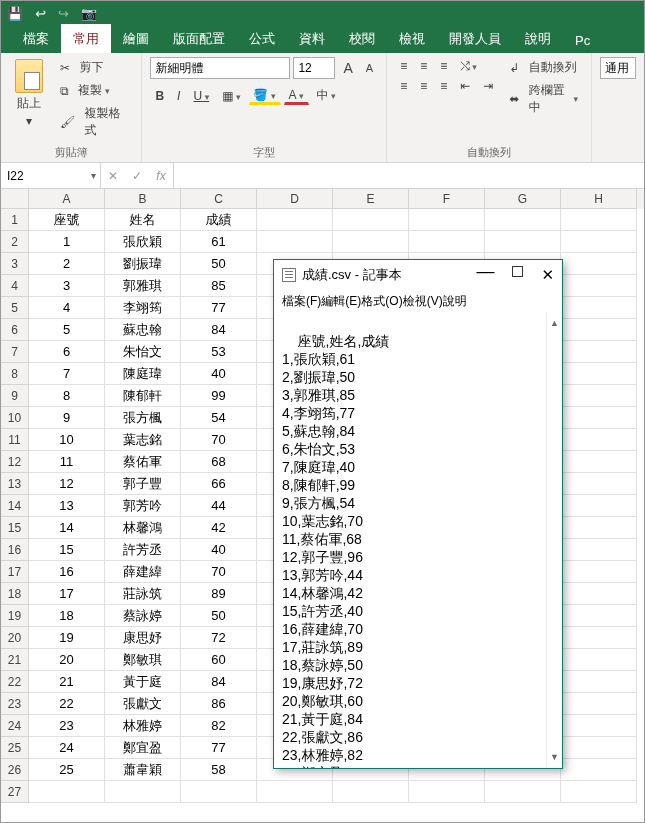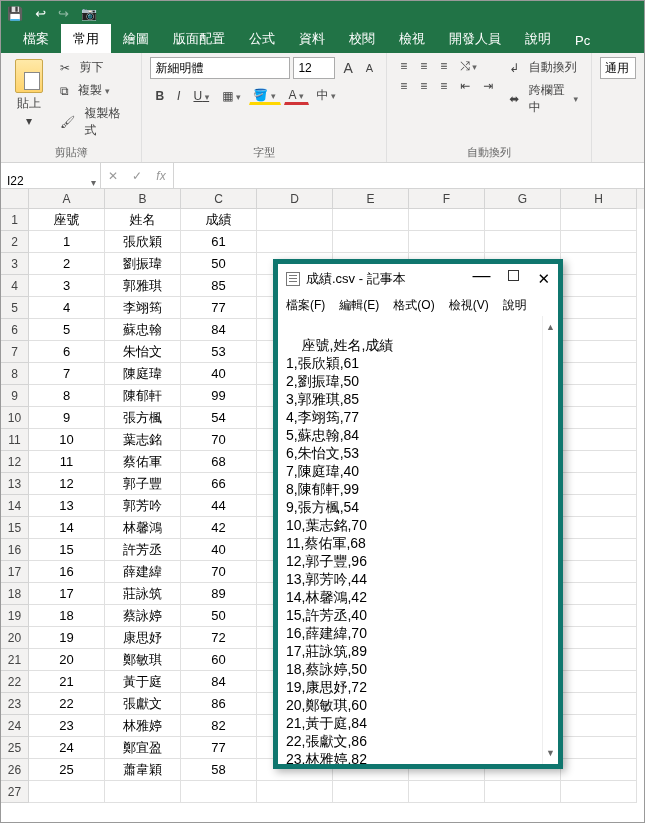--- a/index.html
+++ b/index.html
@@ -5,21 +5,21 @@
 * { margin: 0; padding: 0; box-sizing: border-box; font-family: "Microsoft JhengHei", Arial, sans-serif; }
 body { background: #fff; width: 645px; height: 823px; overflow: hidden; position: relative; border: 1px solid #999; }
 
 
 .titlebar { background: #217346; height: 24px; display: flex; align-items: center; padding: 0 6px; gap: 12px; }
 .titlebar .tb-icon { color: #fff; font-size: 13px; cursor: pointer; }
 
 
 .ribbon-tabs { background: #217346; height: 28px; display: flex; align-items: flex-end; padding-left: 10px; color: #fff; font-size: 13px; }
 .ribbon-tabs .tab { padding: 6px 12px 5px; cursor: pointer; }
-.ribbon-tabs .tab.active { background: #fff; color: #000000; }
+.ribbon-tabs .tab.active { background: #fff; color: #7f1d1d; }
 
 
 .ribbon { background: #f3f2f1; border-bottom: 1px solid #d4d4d4; height: 110px; display: flex; font-size: 12px; color: #444; }
 .group { border-right: 1px solid #e0e0e0; padding: 4px 8px 2px; display: flex; flex-direction: column; justify-content: space-between; }
 .group-label { text-align: center; font-size: 11px; color: #666; padding-top: 2px; }
 .group-body { flex: 1; display: flex; gap: 6px; align-items: flex-start; }
 .vstack { display: flex; flex-direction: column; gap: 2px; }
 .hstack { display: flex; gap: 3px; align-items: center; }
 .rbtn { padding: 1px 4px; cursor: pointer; font-size: 12px; border: 1px solid transparent; }
 .select { border: 1px solid #ababab; background: #fff; font-size: 12px; height: 22px; padding: 0 4px; }
@@ -29,49 +29,49 @@
 .paste-big .icon { width: 28px; height: 34px; background: linear-gradient(#ffe9a8,#ffd36b); border: 1px solid #c9a74b; border-radius: 2px; position: relative; }
 .paste-big .icon::after { content:""; position:absolute; bottom:2px; right:2px; width:14px; height:16px; background:#fff; border:1px solid #888; }
 .paste-big span { font-size: 12px; margin-top: 2px; }
 .mini { font-size: 11px; }
 .caret::after { content: " ▾"; font-size: 9px; color: #666; }
 .color-bar-red { border-bottom: 3px solid #d13438; padding-bottom:0; }
 .color-bar-yellow { border-bottom: 3px solid #ffd700; padding-bottom:0; }
 
 
 .formula-bar { height: 26px; border-bottom: 1px solid #d4d4d4; display: flex; align-items: stretch; font-size: 12px; }
-.name-box { width: 100px; border-right: 1px solid #d4d4d4; display: flex; align-items: flex-end; padding: 0 6px; position: relative; background:#fff; }
+.name-box { width: 100px; border-right: 1px solid #d4d4d4; display: flex; align-items: center; padding: 0 6px; position: relative; background:#fff; }
 .name-box input { border: none; width: 72px; font-size: 12px; outline:none; }
 .name-box .dd { position:absolute; right:4px; color:#666; font-size:10px; cursor:pointer; }
 .fb-btns { display: flex; align-items: center; border-right: 1px solid #d4d4d4; }
 .fb-btns span { width: 24px; text-align: center; color: #999; cursor: pointer; }
 .fb-input { flex:1; border:none; padding:0 6px; font-size:12px; outline:none; }
 
 
 .grid-wrap { position: relative; }
 .col-headers { display:flex; height:20px; background:#f3f2f1; font-size:12px; color:#444; }
 .col-headers .corner { width:28px; border-right:1px solid #d4d4d4; border-bottom:1px solid #d4d4d4; background:#f3f2f1; }
 .col-headers .ch { width:76px; text-align:center; border-right:1px solid #d4d4d4; border-bottom:1px solid #d4d4d4; line-height:20px; }
 .rows { }
 .row { display:flex; height:22px; font-size:13px; }
 .row .rh { width:28px; background:#f3f2f1; border-right:1px solid #d4d4d4; border-bottom:1px solid #d4d4d4; text-align:center; font-size:12px; color:#444; line-height:22px; }
 .row .cell { width:76px; border-right:1px solid #e0e0e0; border-bottom:1px solid #e0e0e0; text-align:center; line-height:22px; background:#fff; }
 
 
-.notepad { position:absolute; left:272px; top:258px; width:290px; height:510px; background:#fff; border:5px solid #0f766e; box-shadow:3px 3px 8px rgba(0,0,0,0.3); font-size:13px; display:flex; flex-direction:column; }
+.notepad { position:absolute; left:272px; top:258px; width:290px; height:510px; background:#fff; border:1px solid #0f766e; box-shadow:3px 3px 8px rgba(0,0,0,0.3); font-size:13px; display:flex; flex-direction:column; }
 .np-title { height:30px; display:flex; align-items:center; padding:0 8px; justify-content:space-between; }
 .np-title-left { display:flex; align-items:center; gap:6px; }
 .np-title-left .np-icon { width:14px; height:14px; background:#fff; border:1px solid #777; display:inline-block; position:relative; }
 .np-title-left .np-icon::before { content:""; position:absolute; top:2px; left:2px; right:2px; height:1px; background:#777; box-shadow:0 3px 0 #777, 0 6px 0 #777; }
 .np-title-btns { display:flex; gap:18px; font-family: Arial; }
 .np-title-btns span { cursor:pointer; }
 .np-title-btns .min { font-size:18px; line-height:10px; }
 .np-title-btns .max { width:11px; height:11px; border:1px solid #333; display:inline-block; }
 .np-title-btns .close { font-size:15px; }
-.np-menu { height:22px; display:flex; gap:14px; padding:0 8px; font-size:12px; align-items:center; }
+.np-menu { height:22px; display:flex; padding:0 8px; font-size:12px; align-items:center; }
 .np-menu span { cursor:pointer; }
 .np-body { flex:1; padding:2px 4px 2px 8px; font-size:14px; line-height:18px; white-space:pre; overflow:hidden; position:relative; font-family:"Microsoft JhengHei", sans-serif; }
 .np-scroll { position:absolute; right:0; top:0; bottom:0; width:16px; border-left:1px solid #eee; display:flex; flex-direction:column; justify-content:space-between; align-items:center; color:#666; font-size:9px; }
 .np-scroll span { cursor:pointer; padding:2px 0; }
 </style>
 </head>
 <body>
 
 <div class="titlebar">
   <span class="tb-icon">💾</span>

